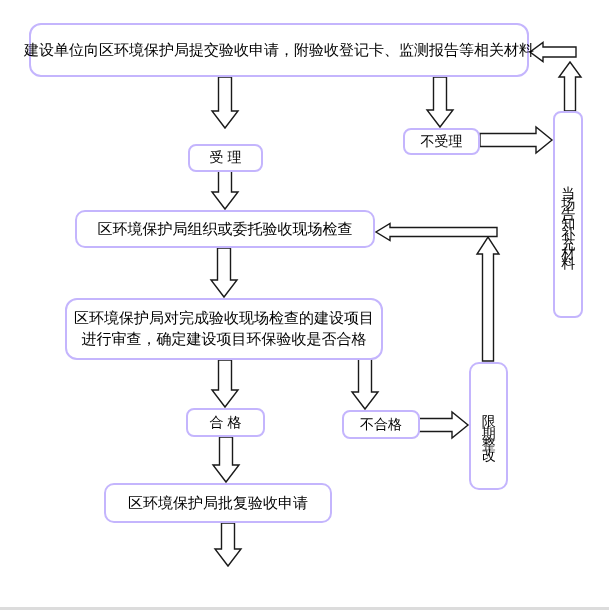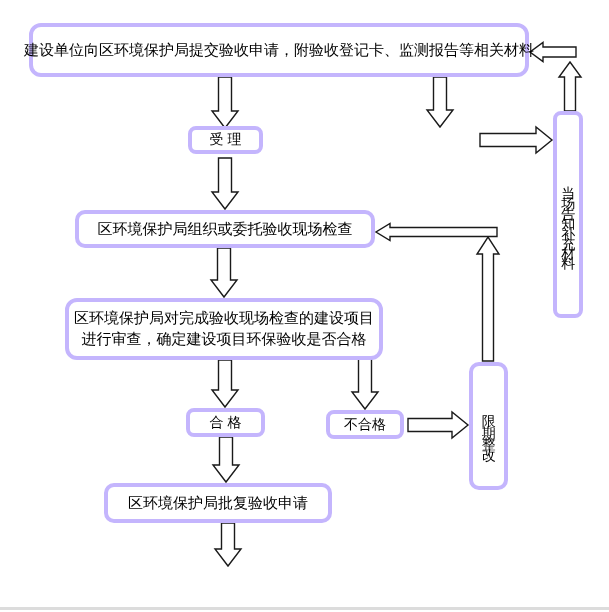--- a/index.html
+++ b/index.html
@@ -11,21 +11,21 @@
     position:relative;
     width:609px;height:612px;
     background:#ffffff;
     overflow:hidden;
   }
   #arrows{position:absolute;left:0;top:0;width:609px;height:612px;}
   #arrows polygon{fill:#ffffff;stroke:#1a1a1a;stroke-width:1.4;stroke-linejoin:miter;}
   .node{
     position:absolute;
     box-sizing:border-box;
-    border:4px solid #c4b5fd;
+    border:2px solid #c4b5fd;
     background:#ffffff;
     color:#000000;
     display:flex;
     align-items:center;
     justify-content:center;
     text-align:center;
     white-space:nowrap;
     line-height:1.25;
   }
   .node.small{font-size:14px;}
@@ -75,45 +75,48 @@
 
     <polygon points="219.5,437 232.5,437 232.5,465 239,465 226,482 213,465 219.5,465"></polygon>
 
     <polygon points="221.5,523 234.5,523 234.5,549 241,549 228,566 215,549 221.5,549"></polygon>
   </svg>
 
   <div class="node big" style="left:29px;top:23px;width:500px;height:54px;border-radius:12px;">
     <span>建设单位向区环境保护局提交验收申请，附验收登记卡、监测报告等相关材料</span>
   </div>
 
-  <div class="node small" style="left:188px;top:126px;width:75px;height:28px;border-radius:8px;">
+  <div class="node small" style="left:188px;top:144px;width:75px;height:28px;border-radius:8px;">
     <span>受 理</span>
   </div>
 
+  <div class="node small" style="left:403px;top:128px;width:77px;height:27px;border-radius:8px;">
+    <span>不受理</span>
+  </div>
 
   <div class="node small" style="left:553px;top:111px;width:30px;height:207px;border-radius:8px;">
     <span class="vtext">当场告知补充材料</span>
   </div>
 
   <div class="node big" style="left:65px;top:298px;width:318px;height:62px;border-radius:12px;">
     <span class="review-lines">
       <span>区环境保护局对完成验收现场检查的建设项目</span>
       <span>进行审查，确定建设项目环保验收是否合格</span>
     </span>
   </div>
 
   <div class="node big" style="left:75px;top:210px;width:300px;height:38px;border-radius:10px;">
     <span>区环境保护局组织或委托验收现场检查</span>
   </div>
 
   <div class="node small" style="left:186px;top:408px;width:79px;height:29px;border-radius:8px;">
     <span>合 格</span>
   </div>
 
-  <div class="node small" style="left:326px;top:410px;width:78px;height:29px;border-radius:8px;">
+  <div class="node small" style="left:342px;top:410px;width:78px;height:29px;border-radius:8px;">
     <span>不合格</span>
   </div>
 
   <div class="node small" style="left:469px;top:362px;width:39px;height:128px;border-radius:10px;">
     <span class="vtext" style="letter-spacing:11px;">限期整改</span>
   </div>
 
   <div class="node big" style="left:104px;top:483px;width:228px;height:40px;border-radius:10px;">
     <span>区环境保护局批复验收申请</span>
   </div>

